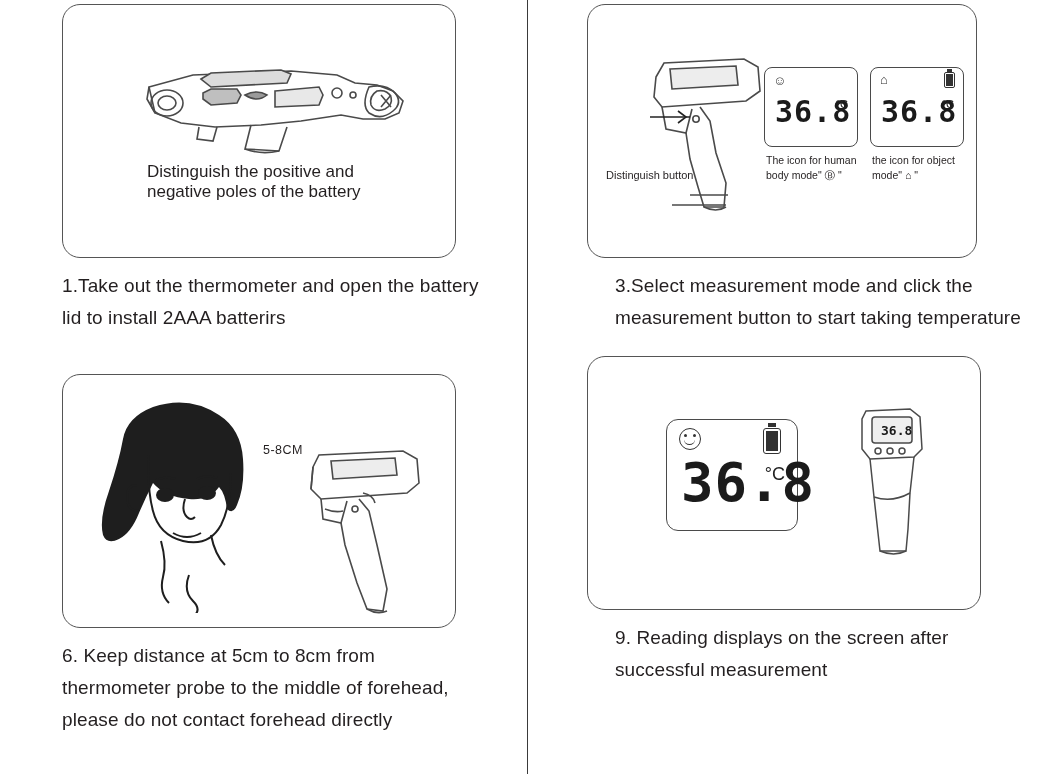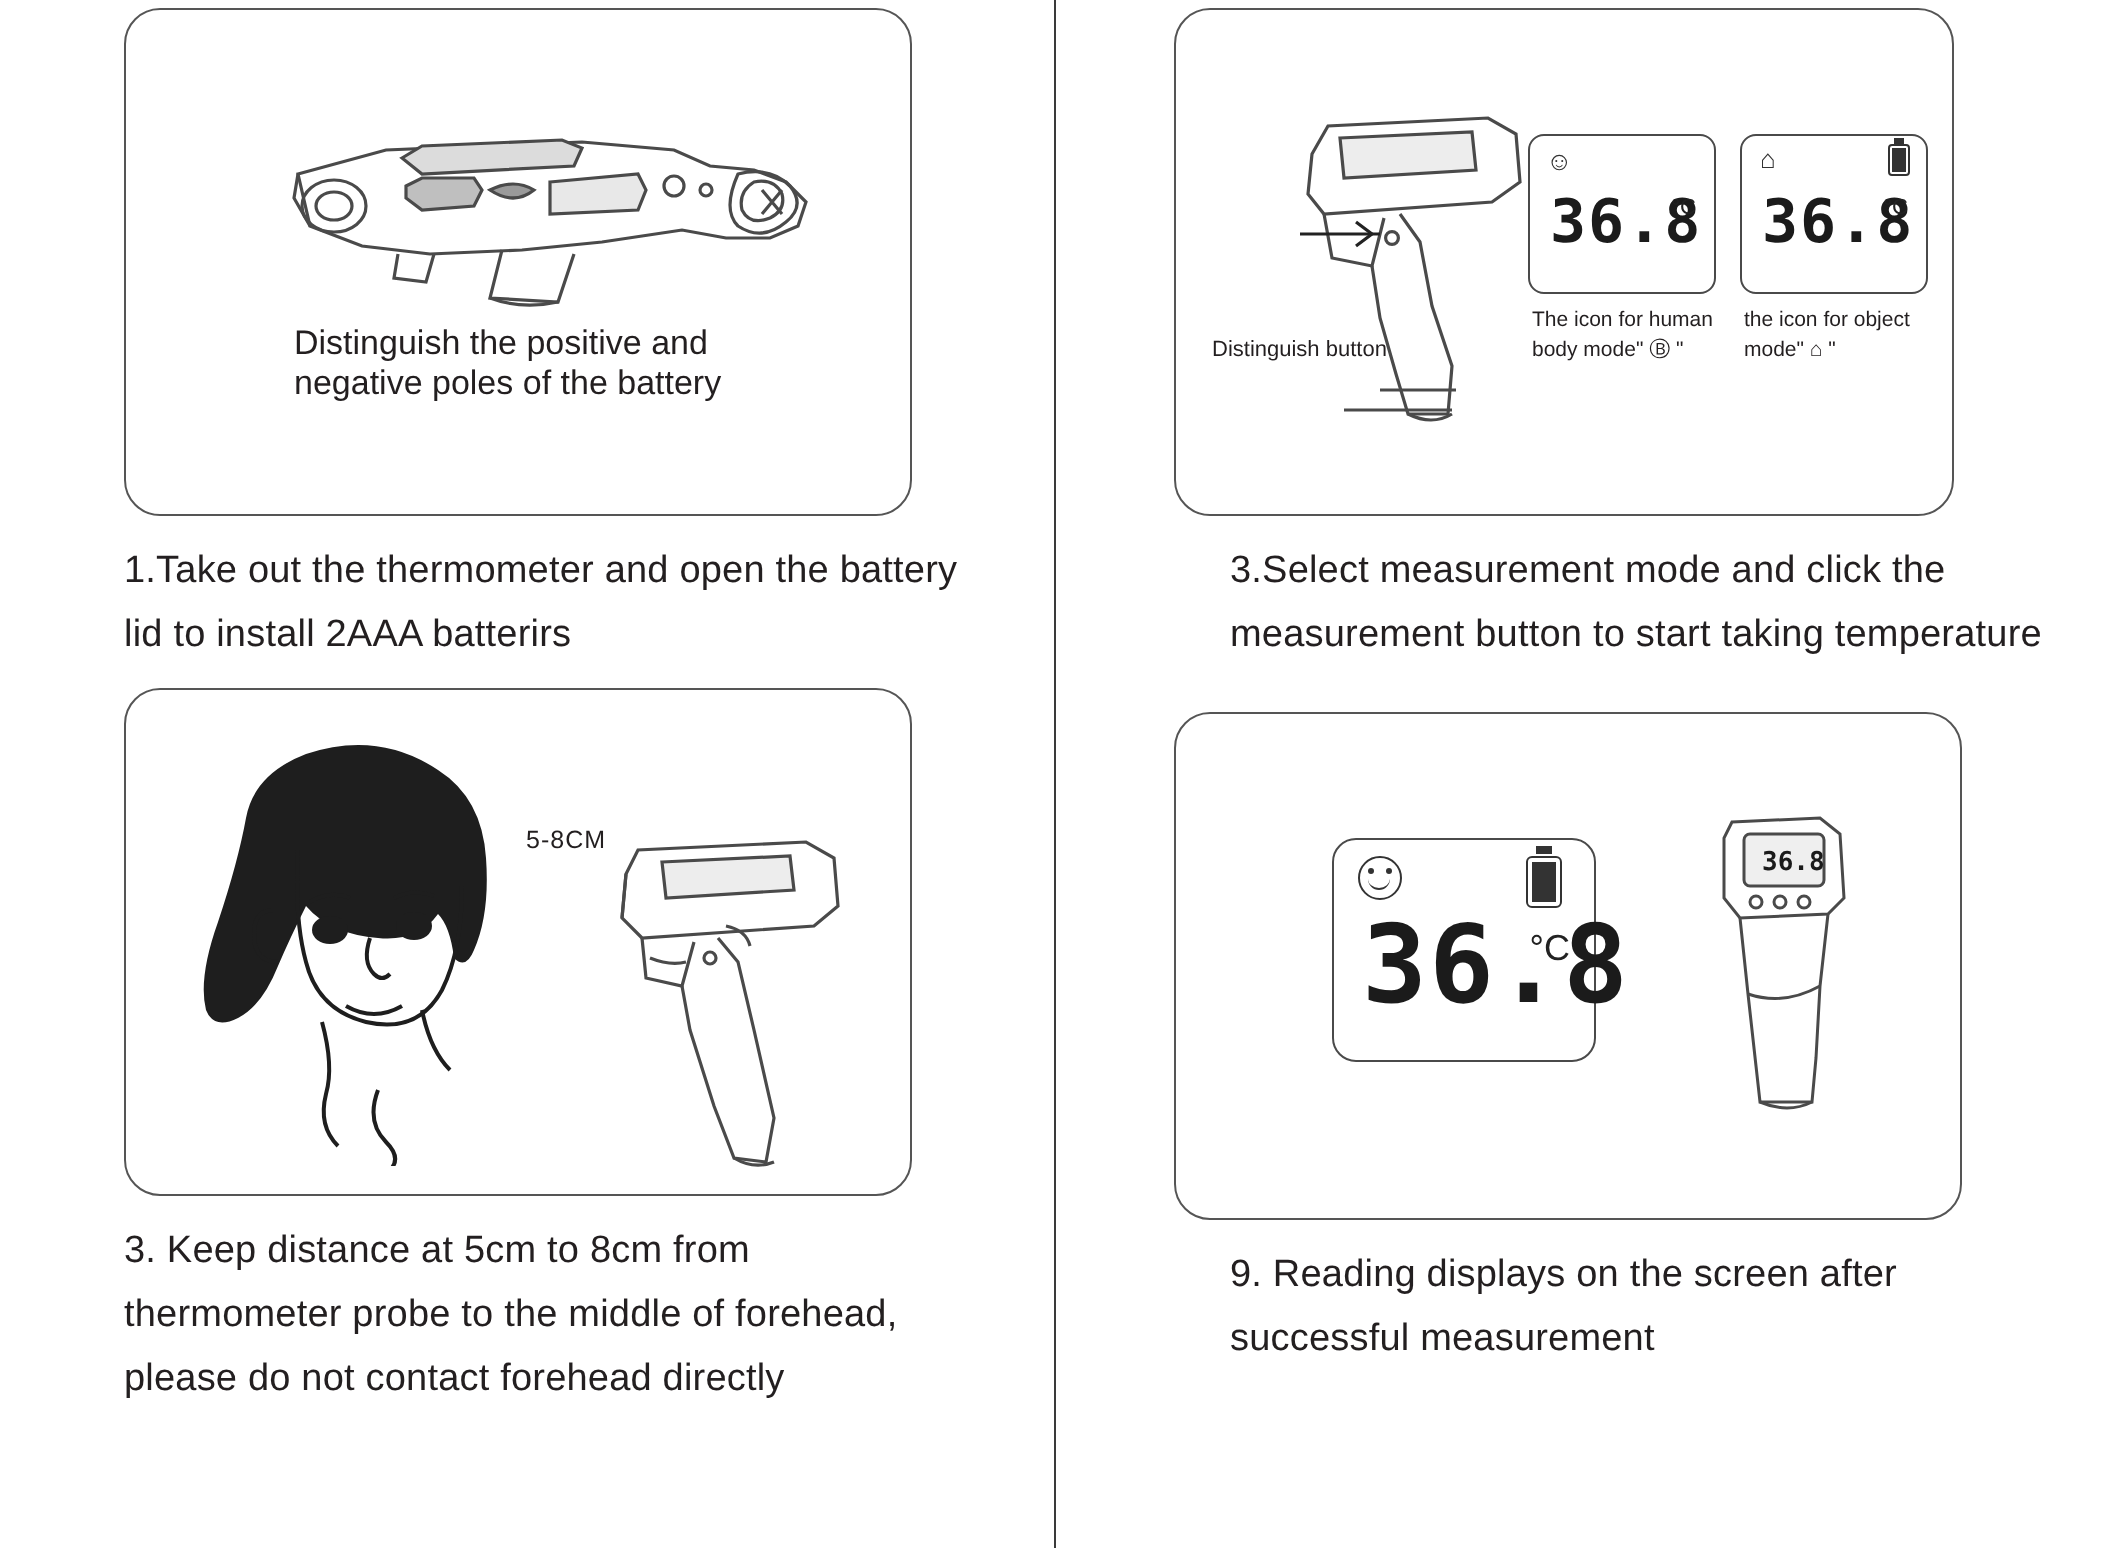--- a/index.html
+++ b/index.html
@@ -49,21 +49,21 @@
     position: relative;
   }
   .panel-1 {
     width: 394px;
     height: 254px;
     margin-top: 4px;
   }
   .panel-2 {
     width: 394px;
     height: 254px;
-    margin-top: 10px;
+    margin-top: 40px;
   }
   .panel-3 {
     width: 390px;
     height: 254px;
     margin-top: 4px;
   }
   .panel-4 {
     width: 394px;
     height: 254px;
     margin-top: 22px;
@@ -214,21 +214,21 @@
             <path d="M14 50 L16 70 L34 74 L40 52"></path>
             <path d="M34 74 L38 96 L50 134 L60 160 L76 162 L80 140 L70 96 L62 62 L52 50"></path>
             <path d="M60 160 q10 6 20 2"></path>
             <path d="M18 60 q10 4 18 2"></path>
             <circle cx="48" cy="60" r="3"></circle>
             <path d="M56 44 q10 2 12 10"></path>
           </g>
         </svg>
       </div>
     </div>
-    <div class="caption">3. Keep distance at 5cm to 8cm from thermometer probe to the middle of forehead, please do not contact forehead  directly</div>
+    <div class="caption">6. Keep distance at 5cm to 8cm from thermometer probe to the middle of forehead, please do not contact forehead  directly</div>
 
   </div>
 
   <div class="col right">
 
     <div class="panel panel-3">
 
       <div style="position:absolute;left:62px;top:50px;">
         <svg width="120" height="160" viewBox="0 0 120 160">
           <g fill="none" stroke="#4a4a4a" stroke-width="1.6">

